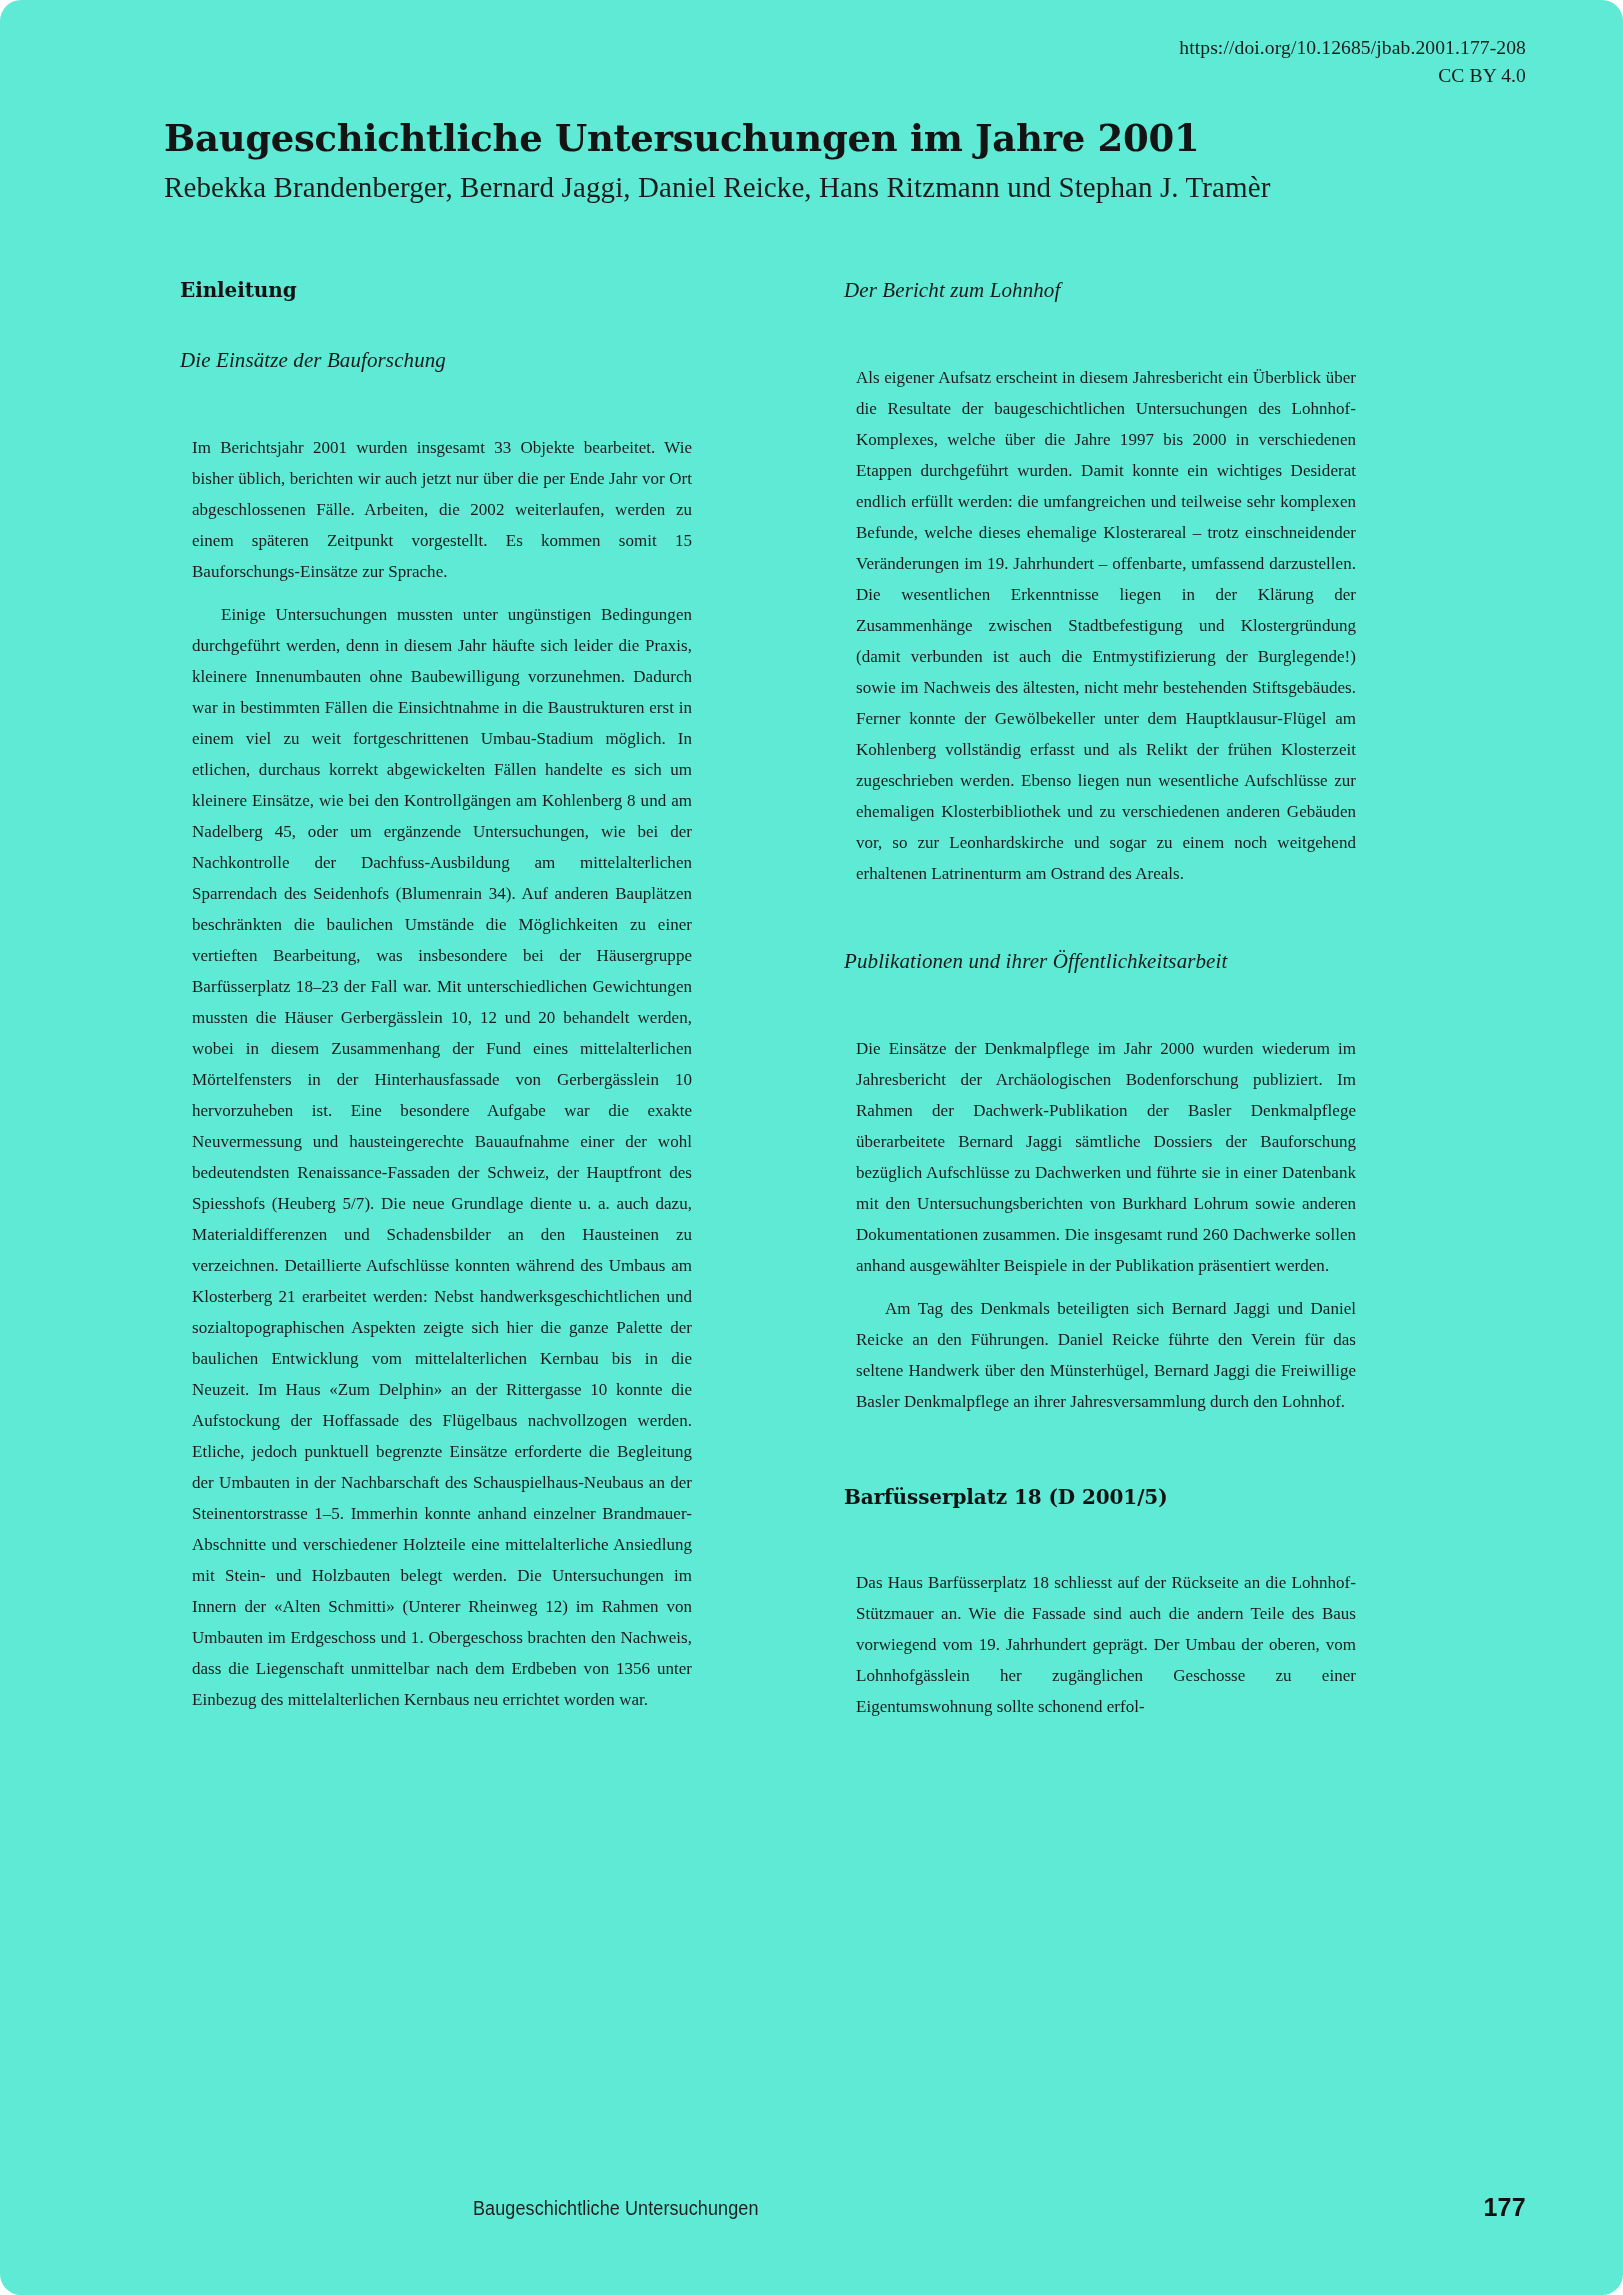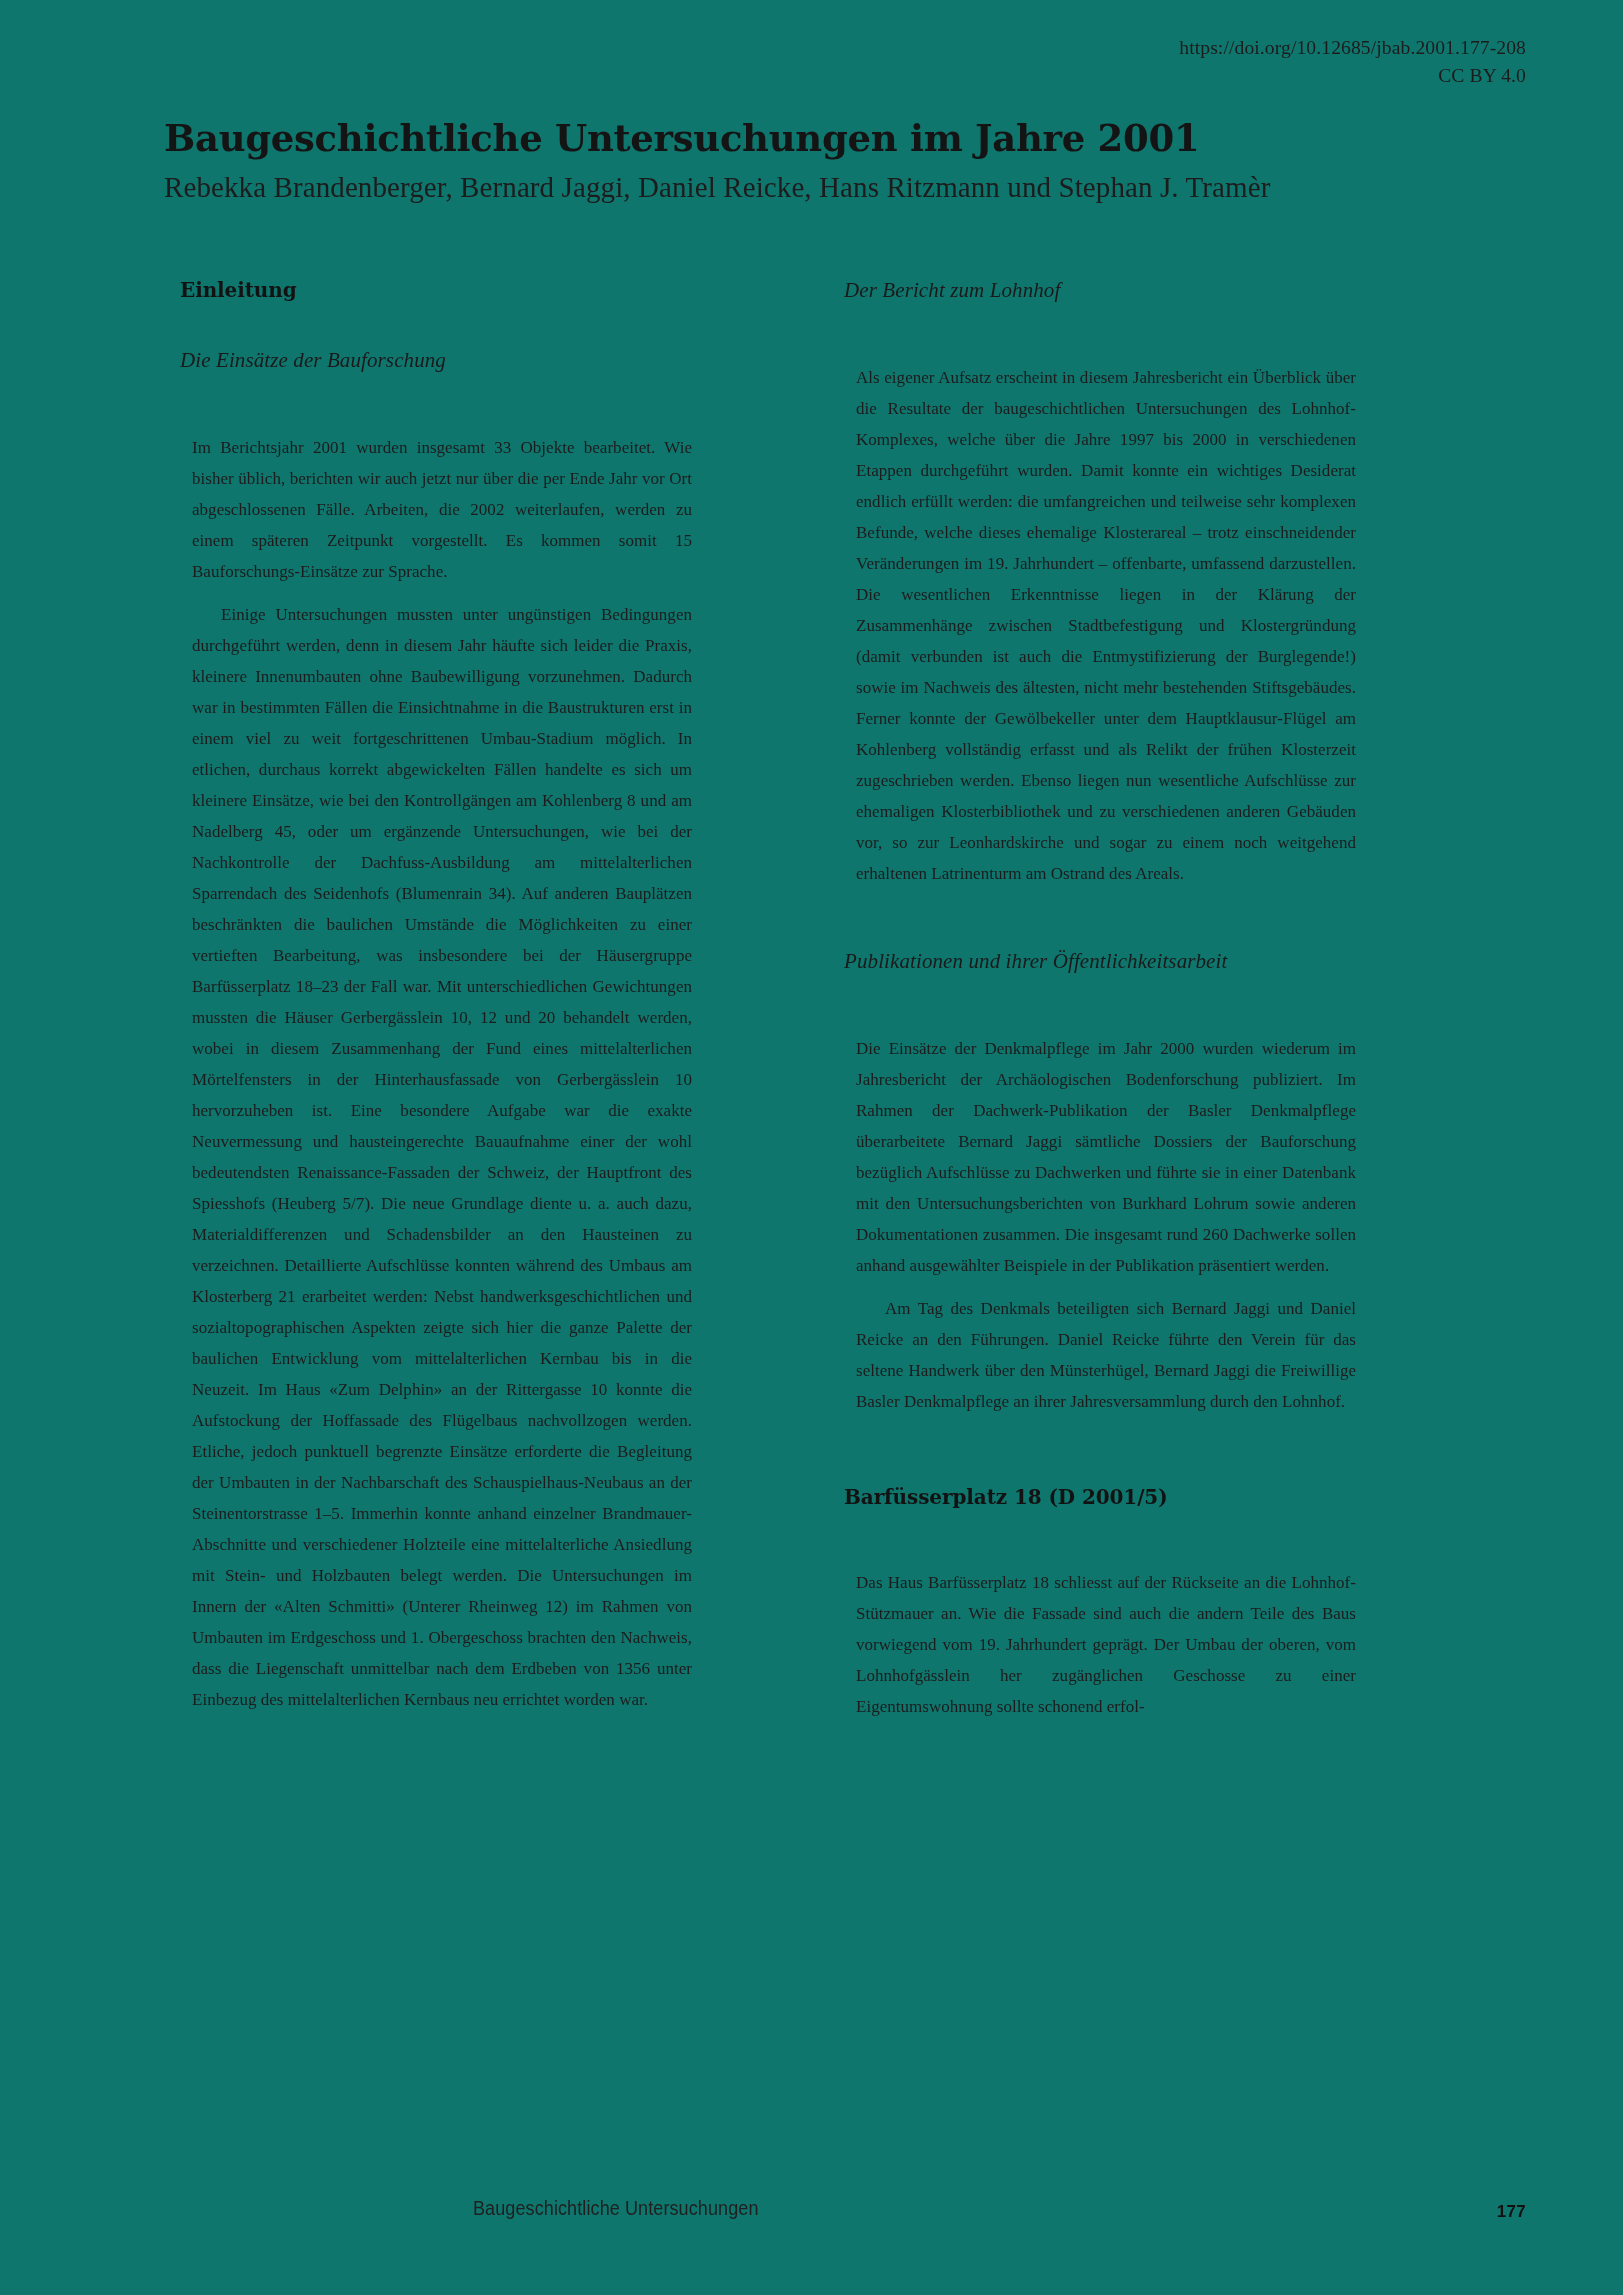--- a/index.html
+++ b/index.html
@@ -12,21 +12,22 @@
     height: 2295px;
     position: relative;
     font-family: "Liberation Serif", "DejaVu Serif", serif;
     color: #1a1a1a;
     overflow: hidden;
   }
 
   .page {
     position: absolute;
     inset: 0;
-    background: #0f766e;
+    background: #5eead4;
+    border-radius: 21px;
   }
 
   
   .doi-block {
     position: absolute;
     top: 34px;
     right: 97px;
     text-align: right;
     font-family: "Liberation Serif", "DejaVu Serif", serif;
     font-size: 19.6px;
@@ -117,21 +118,21 @@
     letter-spacing: 0.1px;
     transform: scaleX(0.92);
     transform-origin: left bottom;
   }
   .footer-page {
     position: absolute;
     right: 97px;
     bottom: 73px;
     font-family: "Liberation Sans", "DejaVu Sans", sans-serif;
     font-weight: 700;
-    font-size: 17px;
+    font-size: 25px;
     color: #111111;
     letter-spacing: 0.3px;
   }
 </style>
 </head>
 <body>
 
 <div class="page">
 
   <div class="doi-block">

